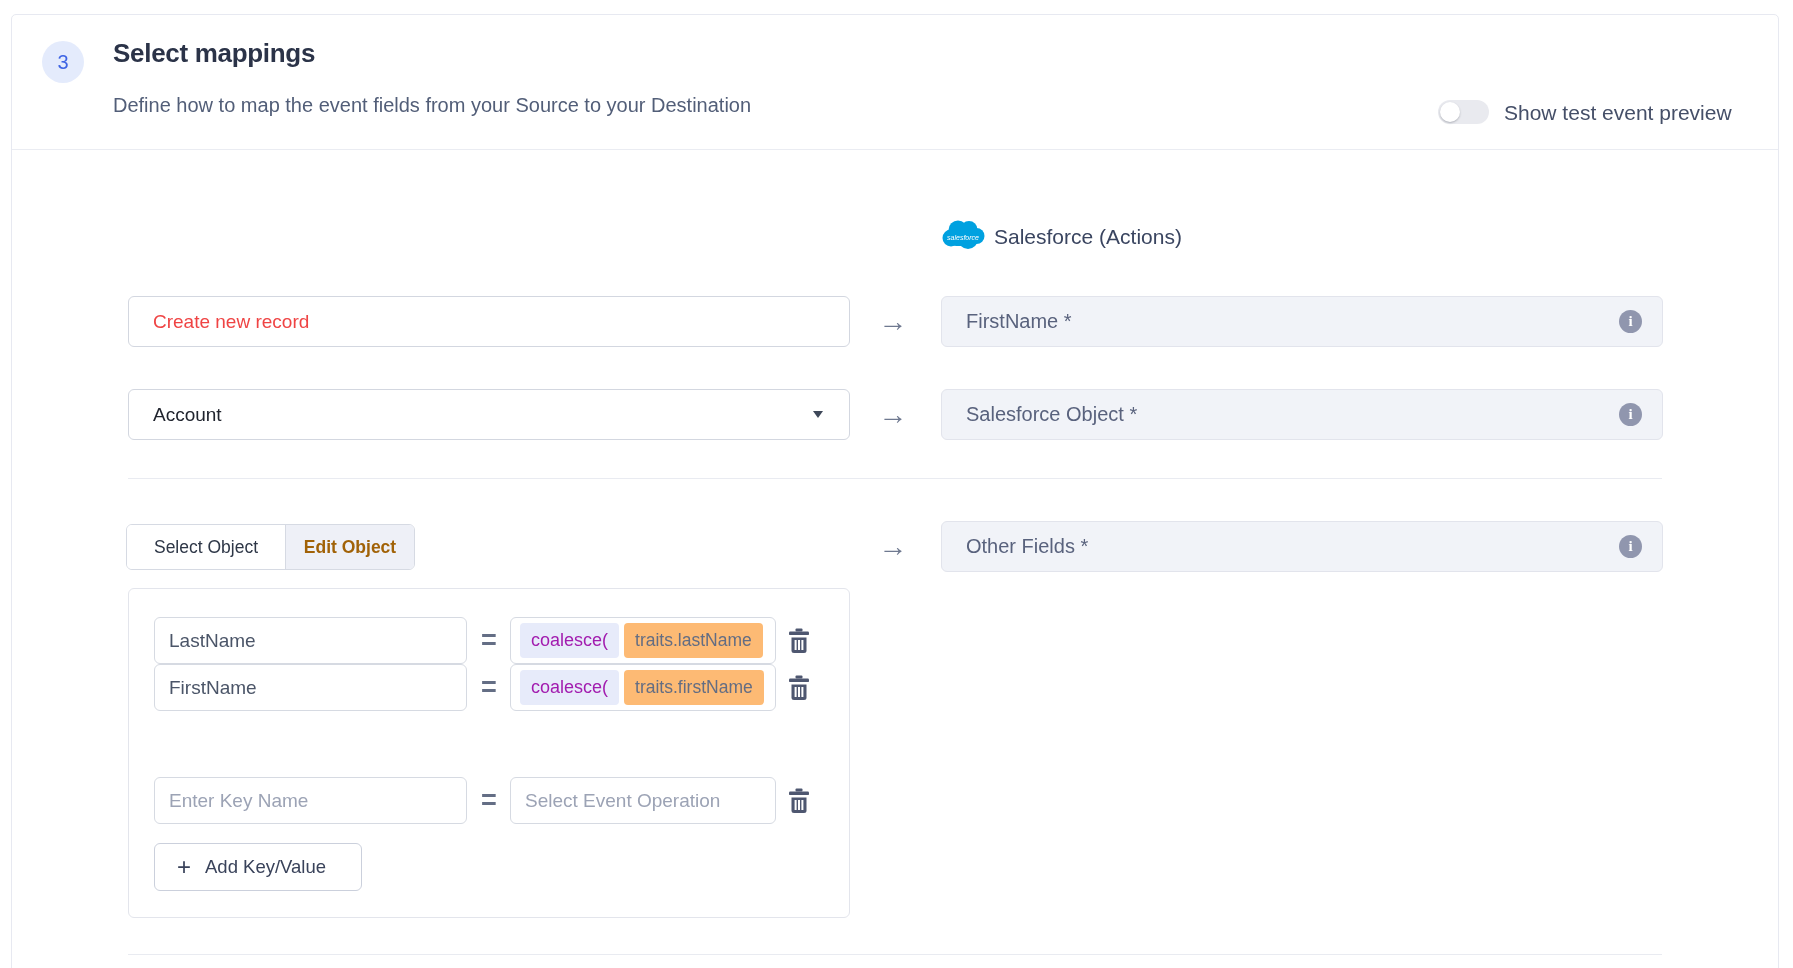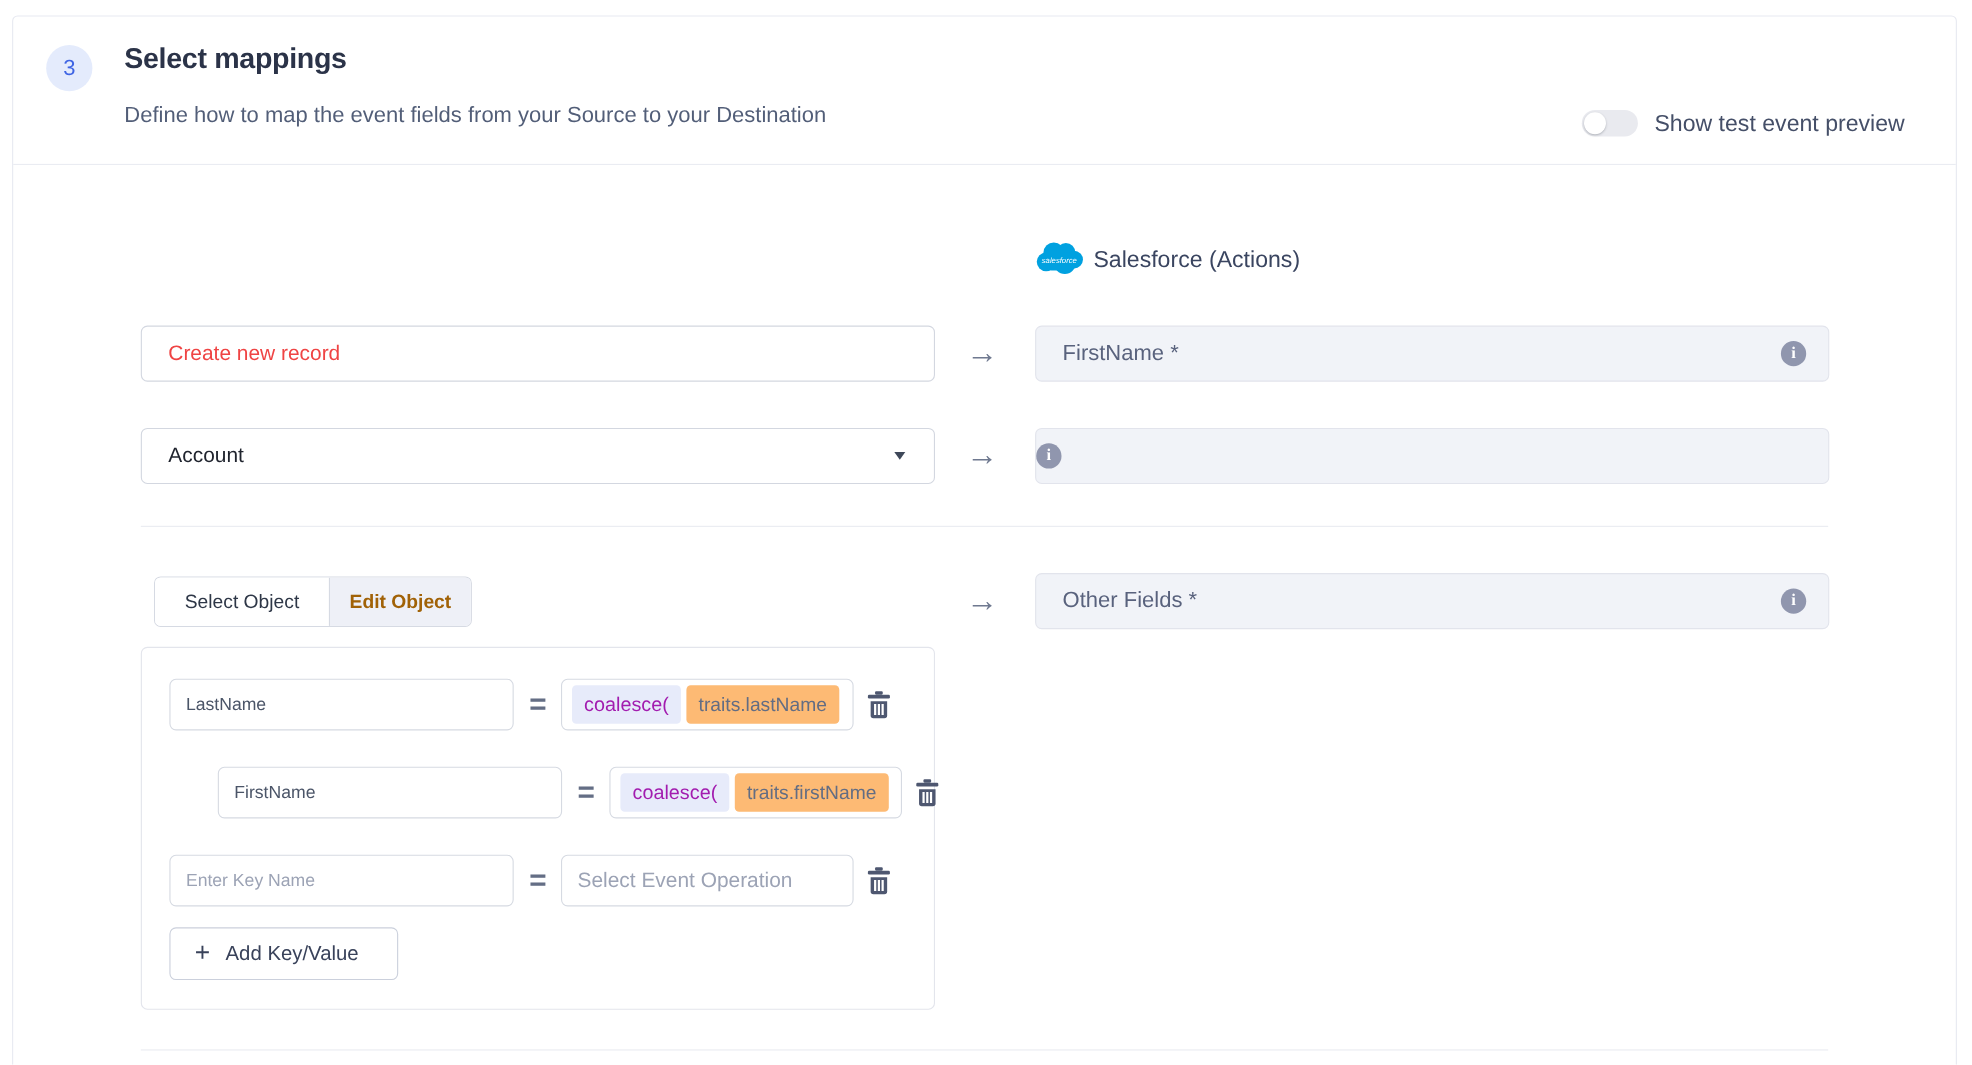--- a/index.html
+++ b/index.html
@@ -41,51 +41,51 @@
   .dest-field { position:absolute; left:941px; width:722px; height:51px; background:#F1F3F8;
                 border:1px solid #E2E4EC; border-radius:6px; display:flex; align-items:center; }
   .dest-field .lbl { padding-left:24px; font-size:20px; color:#59627D; flex:1; }
   .info-icon { width:23px; height:23px; border-radius:50%; background:#9096AE; margin-right:20px;
                display:flex; align-items:center; justify-content:center;
                color:#fff; font-family:"Liberation Serif",serif; font-weight:700; font-size:15px; }
 
   .divider { position:absolute; left:128px; width:1534px; height:1px; background:#E9EBF1; }
 
   
-  .tabs { position:absolute; left:140px; top:524px; width:289px; height:46px; display:flex;
+  .tabs { position:absolute; left:126px; top:524px; width:289px; height:46px; display:flex;
           border:1px solid #D6DAE3; border-radius:6px; overflow:hidden; background:#fff; }
   .tab { display:flex; align-items:center; justify-content:center; font-size:17.5px; cursor:pointer; }
   .tab-select { width:159px; color:#2E3747; background:#fff; border-right:1px solid #D6DAE3; }
   .tab-edit { flex:1; color:#a16207; background:#EEF0F7; font-weight:700; }
 
   
   .kv-panel { position:absolute; left:128px; top:588px; width:722px; height:330px;
               border:1px solid #E3E5EC; border-radius:6px; background:#fff; }
   .kv-key { position:absolute; left:154px; width:313px; height:47px; border:1px solid #D6DAE2;
             border-radius:6px; background:#fff; }
   .kv-key input { width:100%; height:100%; border:none; outline:none; background:transparent;
-                  padding:0 14px; font-size:16px; color:#4B5568; font-family:"Liberation Sans",sans-serif; }
+                  padding:0 14px; font-size:19px; color:#4B5568; font-family:"Liberation Sans",sans-serif; }
   .kv-key input::placeholder { color:#9CA3B5; opacity:1; }
   .kv-eq { position:absolute; left:474px; width:30px; height:47px; display:flex; align-items:center;
            justify-content:center; font-size:27px; font-weight:700; color:#646E85; }
   .kv-val { position:absolute; left:510px; width:266px; height:47px; border:1px solid #D6DAE2;
             border-radius:6px; background:#fff; overflow:hidden; display:flex; align-items:center; }
   .chip { flex:none; padding:7px 11px; border-radius:4px; font-size:18px; white-space:nowrap; cursor:pointer; }
   .chip-fn { margin-left:9px; background:#E7EBFA; color:#a21caf; }
   .chip-var { margin-left:5px; background:#fdba74; color:#636D83; font-size:17.5px; }
   .kv-val-placeholder { padding-left:14px; font-size:19px; color:#9CA3B5; white-space:nowrap; }
   .trash { position:absolute; left:787px; width:24px; height:47px; display:flex; align-items:center;
            justify-content:center; cursor:pointer; }
   .add-btn { position:absolute; left:154px; top:843px; width:208px; height:48px; background:#fff;
              border:1px solid #CBD0DC; border-radius:6px; display:flex; align-items:center;
              padding-left:22px; cursor:pointer; }
   .add-btn .plus { font-size:24px; color:#39425A; margin-right:14px; font-weight:400; line-height:1; }
   .add-btn .albl { font-size:18.5px; color:#39425A; font-weight:500; }
 
-  .r1 { top:617px; } .r2 { top:697px;margin-left:44px; } .r3 { top:777px; }
+  .r1 { top:617px; } .r2 { top:664px; } .r3 { top:777px; }
 </style>
 </head>
 <body>
 
 <div class="stage">
   <div class="card"></div>
   <div class="header-sep"></div>
 
   <div class="step-badge">3</div>
   <div class="title">Select mappings</div>
@@ -118,20 +118,21 @@
     <div class="lbl">FirstName *</div>
     <div class="info-icon">i</div>
   </div>
 
   <div class="src-box" style="top:389px;">
     <div class="dd-text">Account</div>
     <div class="dd-caret"></div>
   </div>
   <div class="map-arrow" style="left:873px; top:398px;">→</div>
   <div class="dest-field" style="top:389px;">
+    <div class="lbl">Salesforce Object *</div>
     <div class="info-icon">i</div>
   </div>
 
   <div class="divider" style="top:478px;"></div>
 
   <div class="tabs">
     <div class="tab tab-select">Select Object</div>
     <div class="tab tab-edit">Edit Object</div>
   </div>
   <div class="map-arrow" style="left:873px; top:530px;">→</div>

